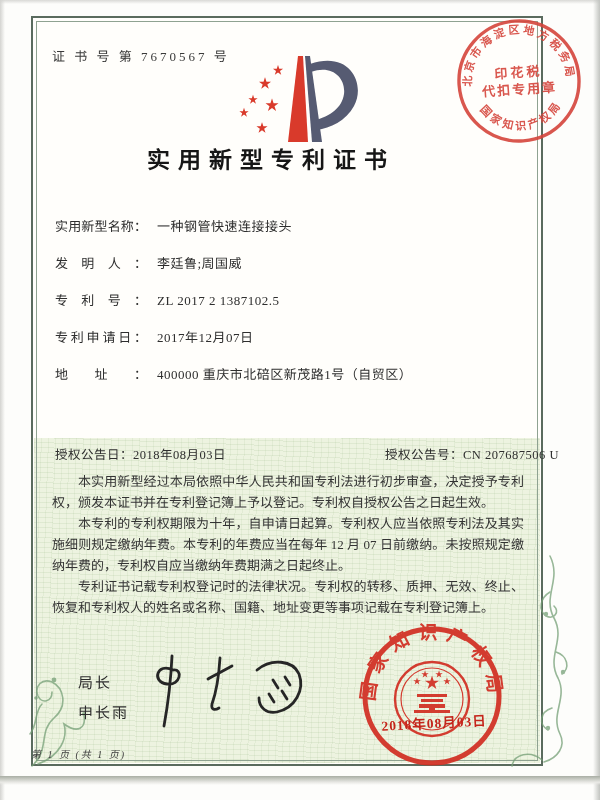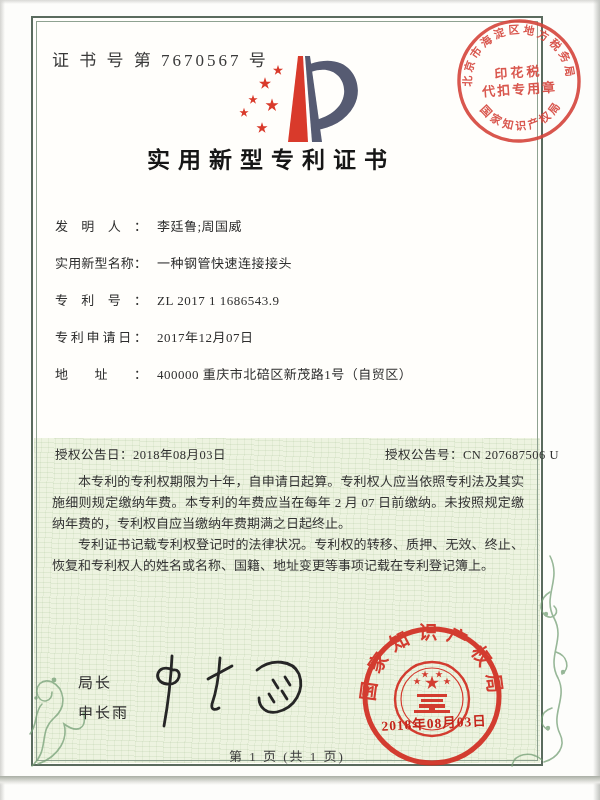--- a/index.html
+++ b/index.html
@@ -30,21 +30,21 @@
   .green-panel{
     position:absolute;left:1px;right:1px;top:420px;bottom:1px;
     background-color:#edf3e0;
     background-image:
       repeating-linear-gradient(92deg, rgba(126,166,106,.10) 0 1px, rgba(0,0,0,0) 1px 7px),
       repeating-linear-gradient(2deg,  rgba(126,166,106,.13) 0 1px, rgba(0,0,0,0) 1px 5px);
   }
 
   
   .cert-no{
-    position:absolute;left:52px;top:46px;font-size:17px;color:#3a3a3a;
+    position:absolute;left:52px;top:46px;font-size:13px;color:#3a3a3a;
     letter-spacing:3px;
   }
   .logo{position:absolute;left:232px;top:54px;width:140px;height:92px;}
   .title{
     position:absolute;left:31px;top:141px;width:480px;text-align:center;
     font-size:23px;font-weight:bold;color:#161616;letter-spacing:8px;
   }
 
   
   .fields{position:absolute;left:55px;top:216px;width:470px;
@@ -78,22 +78,22 @@
   .seal-date{
     position:absolute;left:350px;top:712px;width:168px;text-align:center;
     color:#c4251b;font-size:13.5px;font-weight:bold;letter-spacing:1px;
     transform:rotate(-3deg);
   }
 
   
   .vine-left{position:absolute;left:24px;top:638px;width:100px;height:132px;}
   .vine-right{position:absolute;left:506px;top:552px;width:84px;height:218px;}
 
-  .footer{position:absolute;left:31px;top:746px;width:512px;text-align:center;
-    font-size:13px;color:#3c3c3c;letter-spacing:2px;}
+  .footer{position:absolute;left:31px;top:746px;width:512px;
+    font-size:10px;color:#3c3c3c;letter-spacing:2px;font-style:italic;}
 </style>
 </head>
 <body>
 
 <div class="scan-edge-top"></div>
 <div class="scan-edge-left"></div>
 <div class="scan-edge-right"></div>
 <div class="scan-edge-bottom"></div>
 
 <div class="frame">
@@ -113,47 +113,48 @@
   </g>
   <polygon points="66,2 71,2 76,88 56,88" fill="#d93a2b"></polygon>
   <polygon points="73,2 78,2 90,88 80,88" fill="#565b72"></polygon>
   <path d="M78,10 C118,-4 134,30 122,52 C114,67 98,74 85,76 L84,66 C98,62 110,54 112,40 C114,24 100,10 79,18 Z" fill="#565b72"></path>
 </svg>
 
 <div class="title">实用新型专利证书</div>
 
 <div class="fields">
   <div class="field-row">
+    <span class="field-label">实用新型名称：</span><span class="field-value">一种钢管快速连接接头</span>
+  </div>
+  <div class="field-row">
     <span class="field-label">发明人：</span><span class="field-value">李廷鲁;周国威</span>
   </div>
   <div class="field-row">
-    <span class="field-label">实用新型名称：</span><span class="field-value">一种钢管快速连接接头</span>
-  </div>
-  <div class="field-row">
-    <span class="field-label">专利号：</span><span class="field-value">ZL 2017 1 1686543.9</span>
+    <span class="field-label">专利号：</span><span class="field-value">ZL 2017 2 1387102.5</span>
   </div>
   <div class="field-row">
     <span class="field-label">专利申请日：</span><span class="field-value">2017年12月07日</span>
   </div>
   <div class="field-row">
     <span class="field-label">地址：</span><span class="field-value">400000 重庆市北碚区新茂路1号（自贸区）</span>
   </div>
 </div>
 
 <div class="grant-row">
   <span>
     <span class="grant-label">授权公告日：</span><span class="grant-value">2018年08月03日</span>
   </span>
   <span class="grant-right">
     <span class="grant-label">授权公告号：</span><span class="grant-value">CN 207687506 U</span>
   </span>
 </div>
 
 <div class="paragraphs">
-  <p>本专利的专利权期限为十年，自申请日起算。专利权人应当依照专利法及其实施细则规定缴纳年费。本专利的年费应当在每年 2 月 07 日前缴纳。未按照规定缴纳年费的，专利权自应当缴纳年费期满之日起终止。</p>
+  <p>本实用新型经过本局依照中华人民共和国专利法进行初步审查，决定授予专利权，颁发本证书并在专利登记簿上予以登记。专利权自授权公告之日起生效。</p>
+  <p>本专利的专利权期限为十年，自申请日起算。专利权人应当依照专利法及其实施细则规定缴纳年费。本专利的年费应当在每年 12 月 07 日前缴纳。未按照规定缴纳年费的，专利权自应当缴纳年费期满之日起终止。</p>
   <p>专利证书记载专利权登记时的法律状况。专利权的转移、质押、无效、终止、恢复和专利权人的姓名或名称、国籍、地址变更等事项记载在专利登记簿上。</p>
 </div>
 
 <svg class="vine-left" viewBox="0 0 100 132">
   <g fill="none" stroke="#76a077" stroke-width="1.6" opacity=".75" stroke-linecap="round">
     <path d="M8,128 C26,112 14,94 30,80 C44,68 40,50 28,44 C18,40 10,48 14,58 C18,66 28,64 28,54"></path>
     <path d="M14,126 C36,118 44,100 40,86 C54,96 62,90 60,78"></path>
     <path d="M6,96 C14,86 10,74 18,66"></path>
     <circle cx="30" cy="42" r="2.4" fill="#76a077" stroke="none"></circle>
     <circle cx="60" cy="76" r="2" fill="#76a077" stroke="none"></circle>

